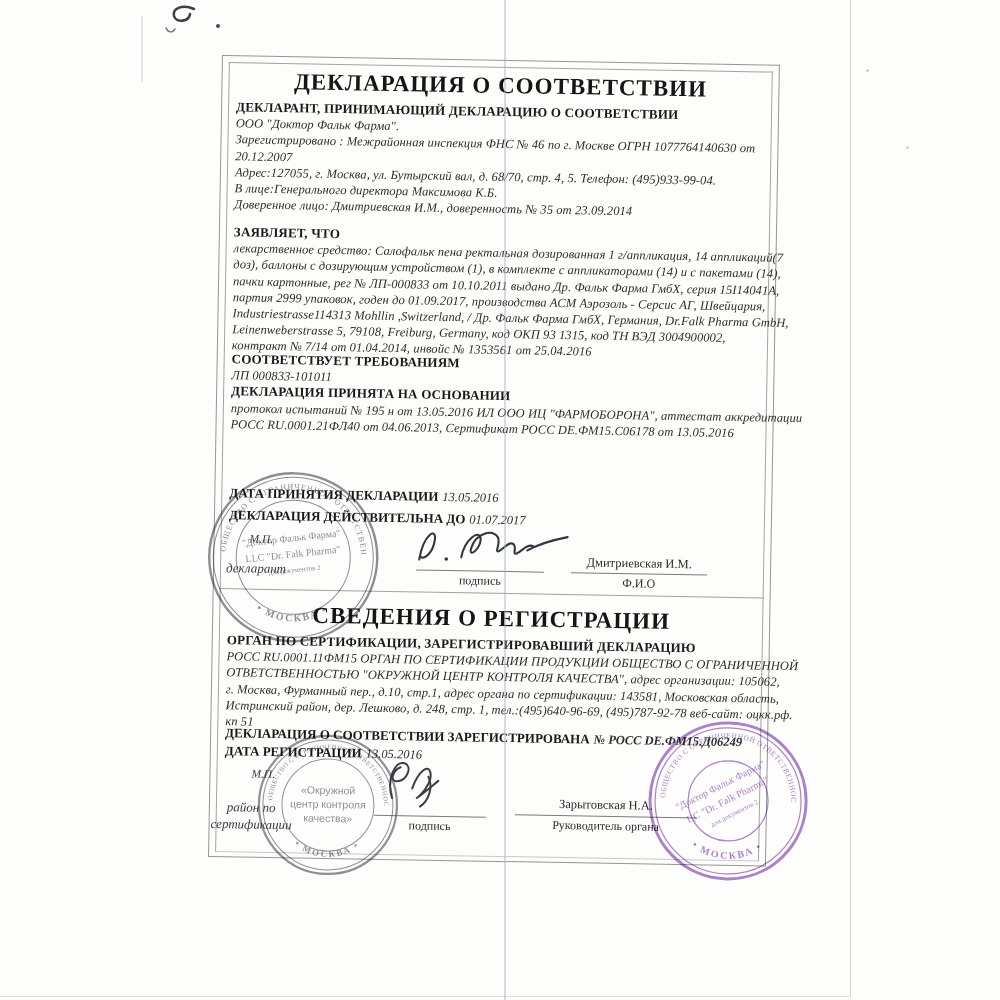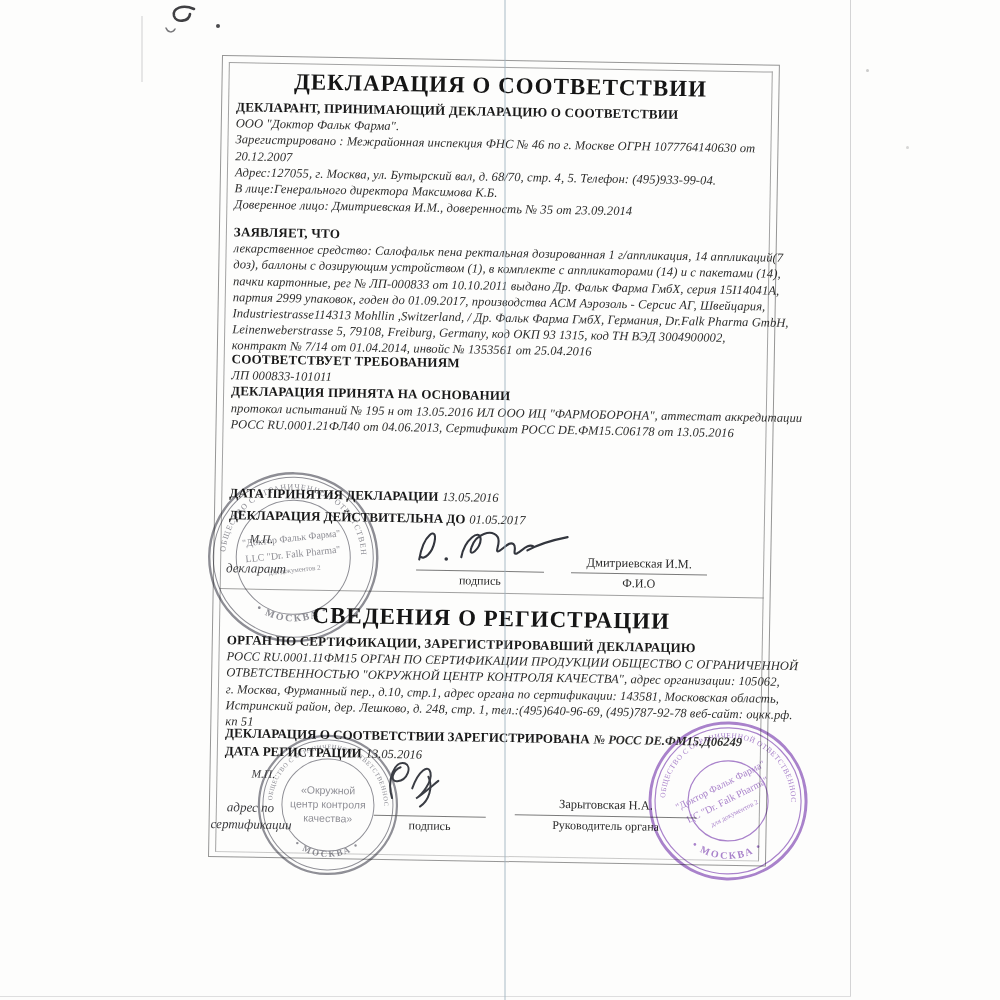--- a/index.html
+++ b/index.html
@@ -90,21 +90,21 @@
       <div class="i">протокол испытаний № 195 н от 13.05.2016 ИЛ ООО ИЦ "ФАРМОБОРОНА", аттестат аккредитации</div>
       <div class="i">РОСС RU.0001.21ФЛ40 от 04.06.2013, Сертификат РОСС DE.ФМ15.C06178 от 13.05.2016</div>
     </div>
 
     <div class="abs block" style="top:428px;">
       <span class="inline-h">ДАТА ПРИНЯТИЯ ДЕКЛАРАЦИИ</span>
       <span class="inline-i">13.05.2016</span>
     </div>
     <div class="abs block" style="top:450px;">
       <span class="inline-h">ДЕКЛАРАЦИЯ ДЕЙСТВИТЕЛЬНА ДО</span>
-      <span class="inline-i">01.05.2017</span>
+      <span class="inline-i">01.07.2017</span>
     </div>
 
     <svg class="stamp" style="left:-8px;top:413px;opacity:.78;" width="176" height="176" viewBox="0 0 176 176">
       <g fill="none" stroke="#6d6d76">
         <circle cx="88" cy="88" r="84" stroke-width="2.4"></circle>
         <circle cx="88" cy="88" r="80" stroke-width="1"></circle>
         <circle cx="88" cy="88" r="57" stroke-width="1"></circle>
       </g>
       <defs>
         <path id="st1-top" d="M88,88 m-68,0 a68,68 0 1,1 136,0"></path>
@@ -169,21 +169,21 @@
       <text font-size="6.5" fill="#73737c" letter-spacing=".5"><textPath href="#st2-top" startOffset="2%">ОБЩЕСТВО С ОГРАНИЧЕННОЙ ОТВЕТСТВЕННОСТЬЮ ОГРН</textPath></text>
       <text font-size="9" font-weight="bold" fill="#73737c" letter-spacing="2" text-anchor="middle"><textPath href="#st2-bot" startOffset="50%">• МОСКВА •</textPath></text>
       <g fill="#73737c" text-anchor="middle" font-family="Liberation Sans, sans-serif">
         <text x="73" y="62" font-size="10.5">«Окружной</text>
         <text x="73" y="76" font-size="10.5">центр контроля</text>
         <text x="73" y="90" font-size="10.5">качества»</text>
       </g>
     </svg>
 
     <div class="rolelbl" style="left:42px;top:712px;font-size:11.5px;">М.П.</div>
-    <div class="rolelbl" style="left:18px;top:744px;">адрес по</div>
+    <div class="rolelbl" style="left:18px;top:744px;">район по</div>
     <div class="rolelbl" style="left:2px;top:761px;">сертификации</div>
 
     <svg class="sig" style="left:167px;top:692px;" width="100" height="62" viewBox="0 0 100 62">
       <g fill="none" stroke="#3a3d44" stroke-width="2" stroke-linecap="round">
         <path d="M16,48 C10,30 18,10 28,13 C36,16 31,30 21,31 C13,32 16,20 24,17"></path>
         <path d="M36,38 C42,20 52,13 54,22 C56,31 46,44 40,48 C46,44 56,35 62,30"></path>
         <path d="M52,26 C57,36 53,50 44,56"></path>
       </g>
     </svg>
     <div class="sigline" style="left:165px;top:757px;width:112px;"></div>

